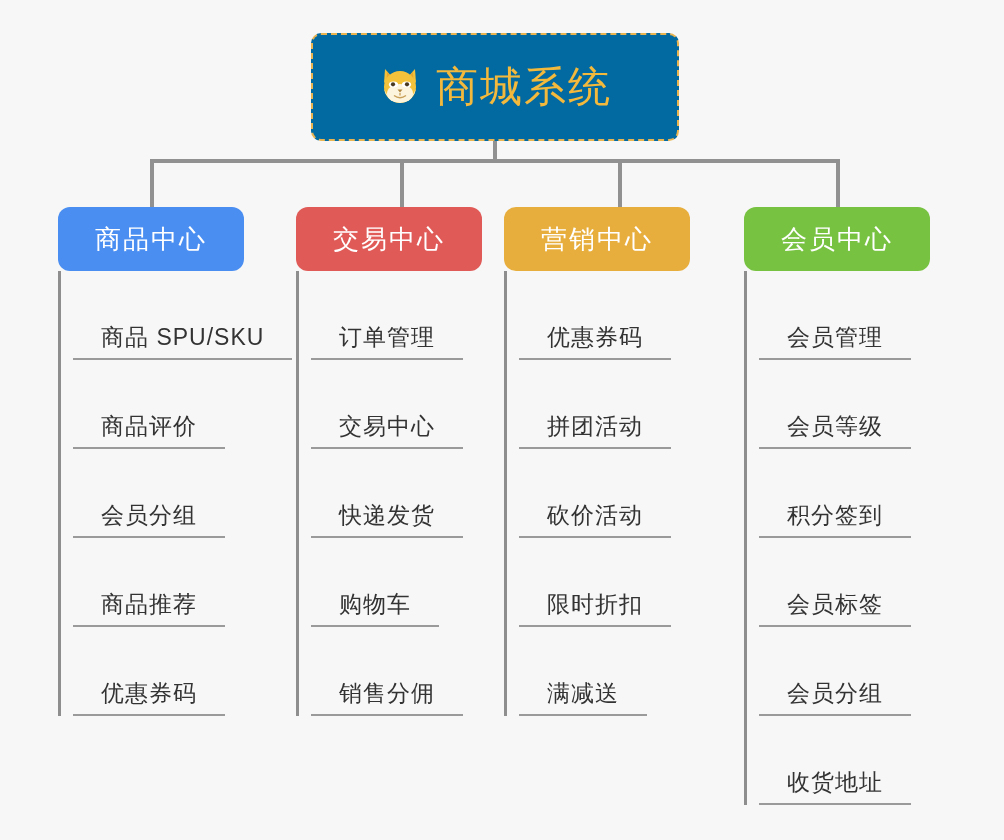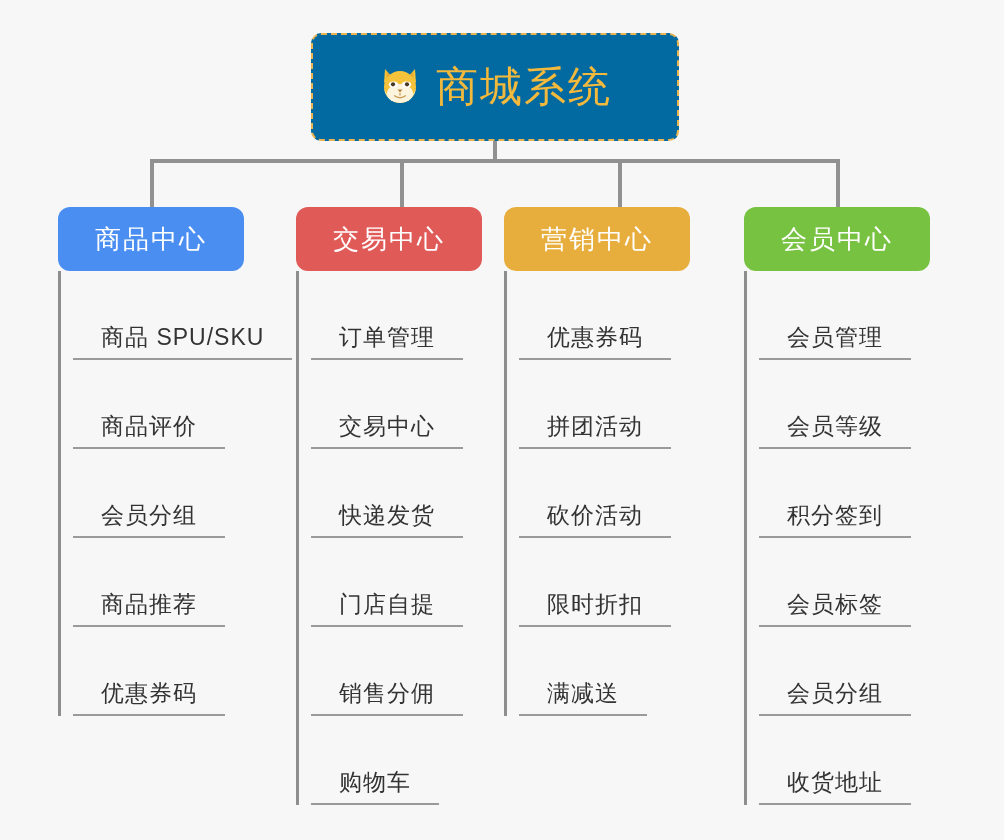--- a/index.html
+++ b/index.html
@@ -188,27 +188,24 @@
       <div class="leaf">
           <span class="leaf-text">订单管理</span>
         </div>
       <div class="leaf">
           <span class="leaf-text">交易中心</span>
         </div>
       <div class="leaf">
           <span class="leaf-text">快递发货</span>
         </div>
       <div class="leaf">
-          <span class="leaf-text">门店自提</span>
+          <span class="leaf-text">购物车</span>
         </div>
       <div class="leaf">
           <span class="leaf-text">销售分佣</span>
-        </div>
-      <div class="leaf">
-          <span class="leaf-text">购物车</span>
         </div>
     </div>
   </div>
 
   <div class="column" style="left:504px;width:186px;">
     <div class="cat-box" style="background: rgb(232, 174, 61);">
       <span>营销中心</span>
     </div>
     <div class="leaf-list">
       <div class="leaf-spine"></div>

